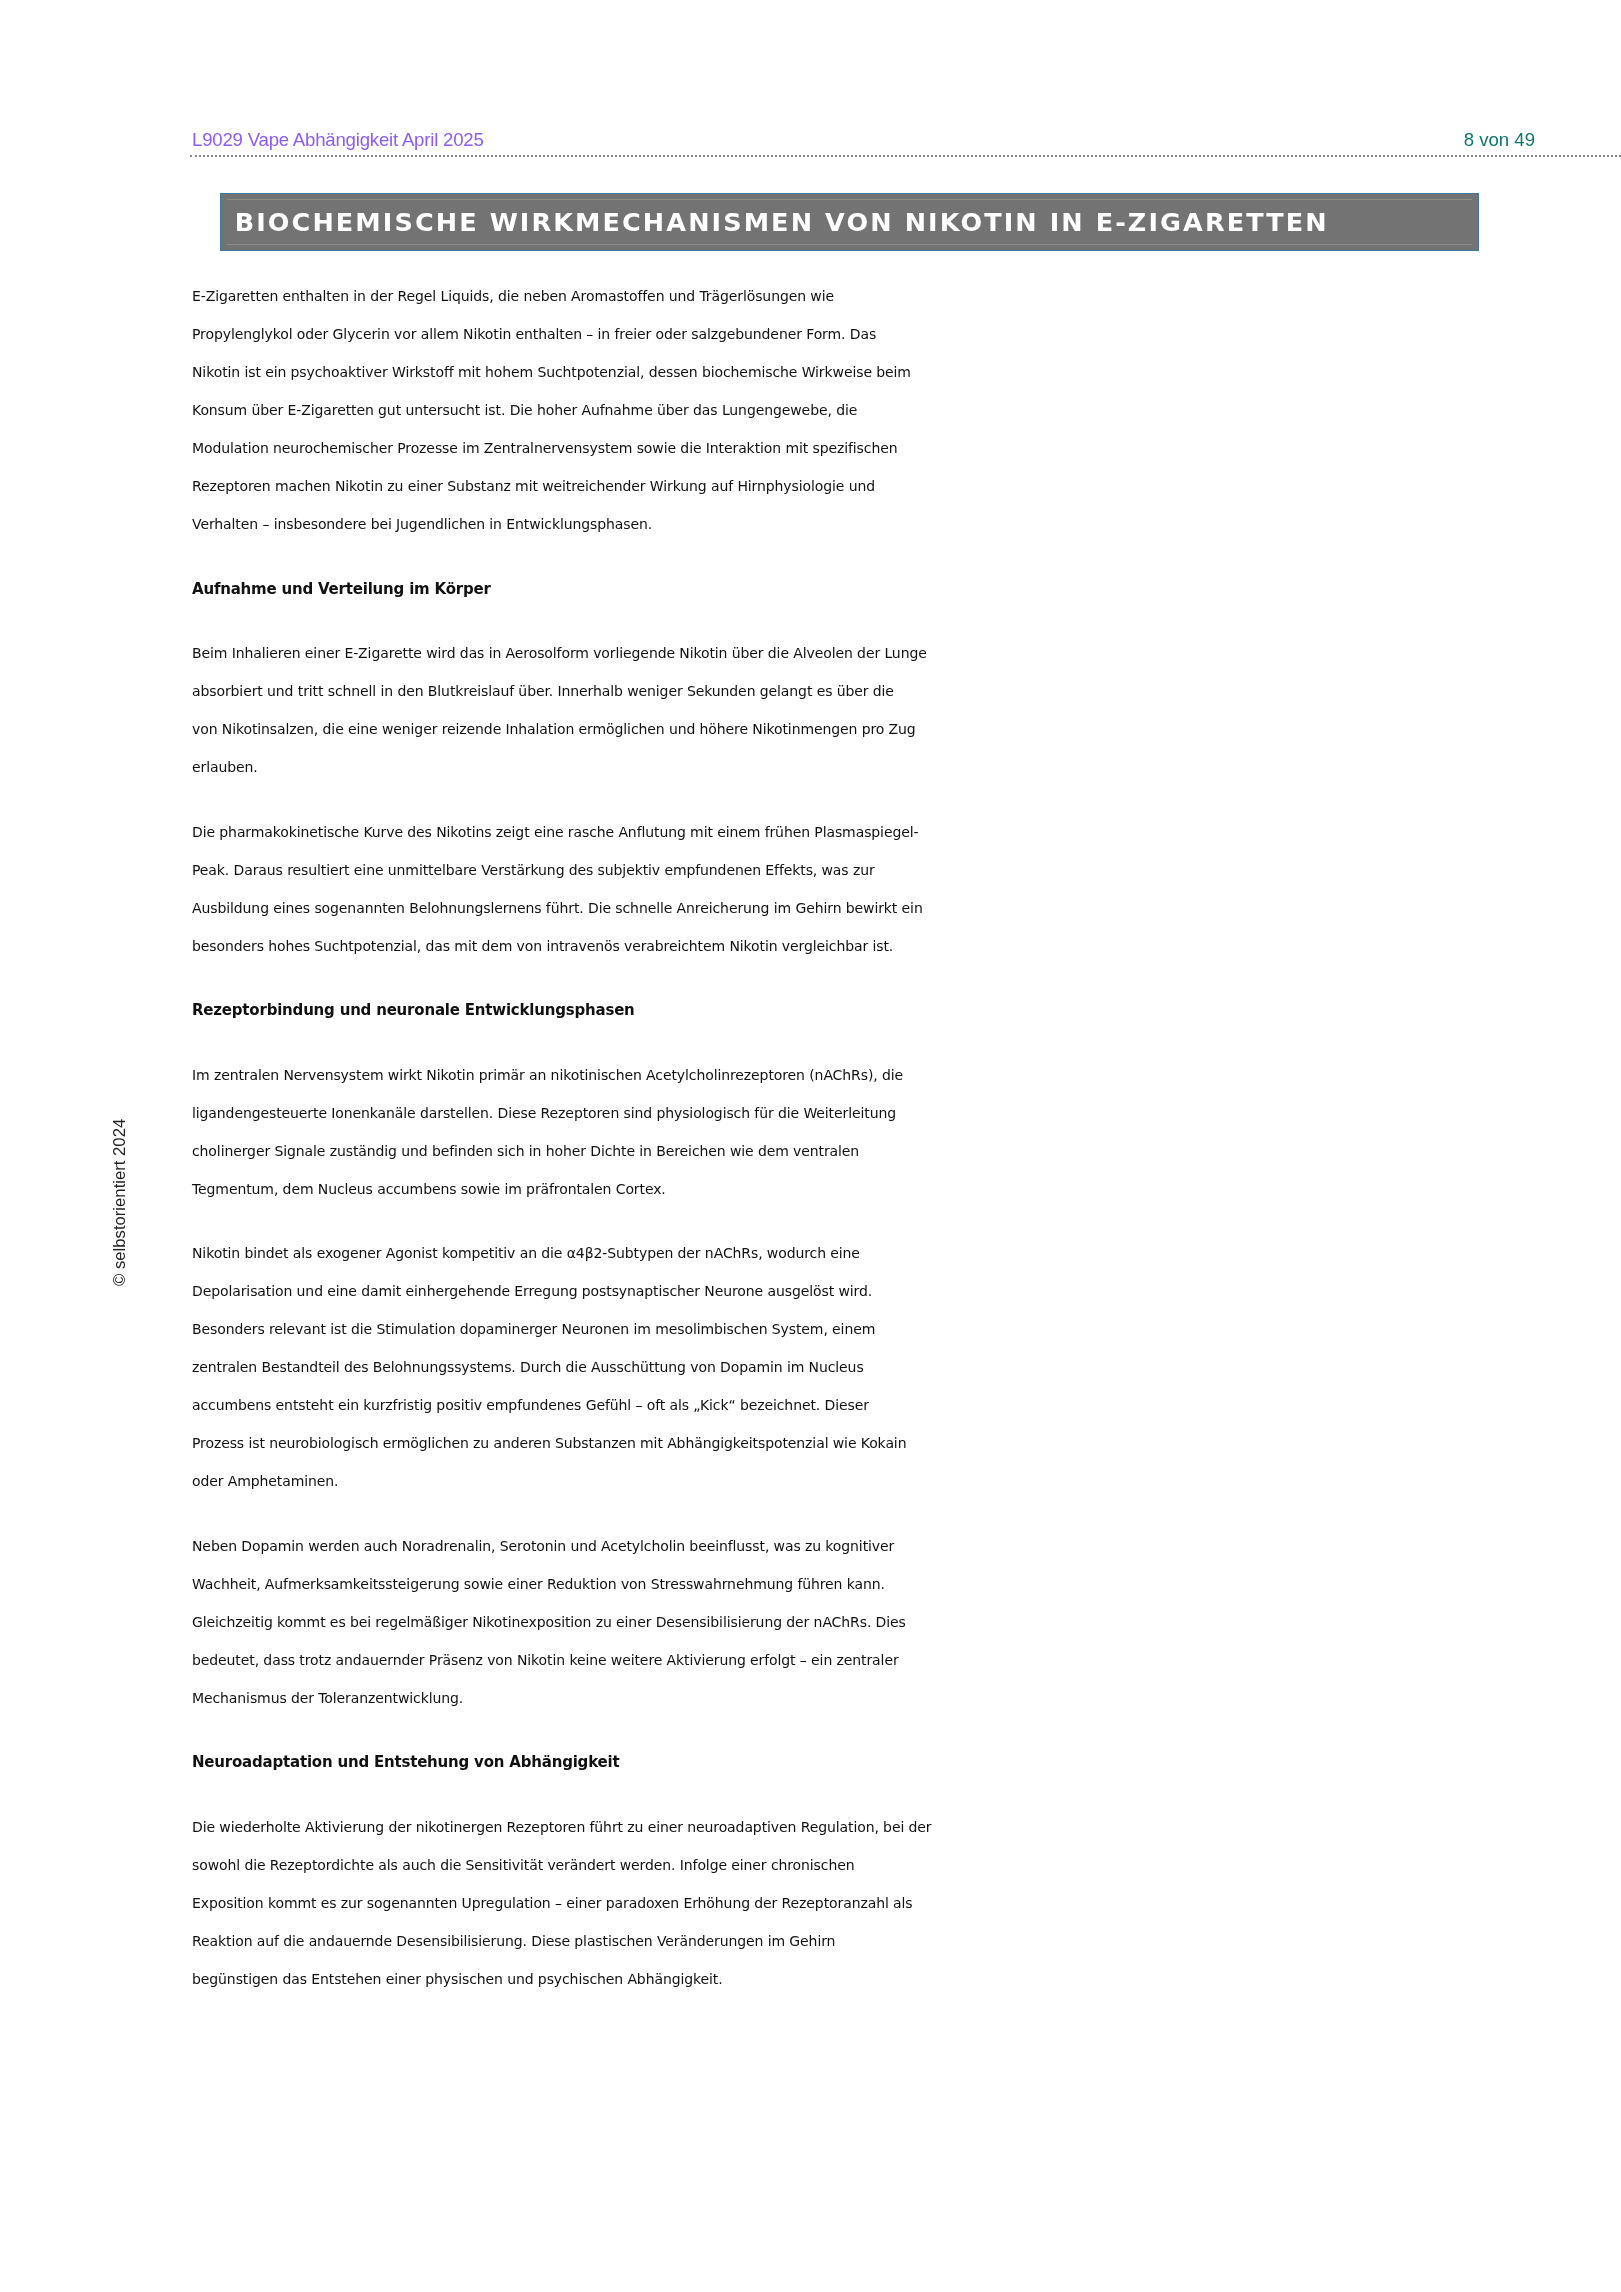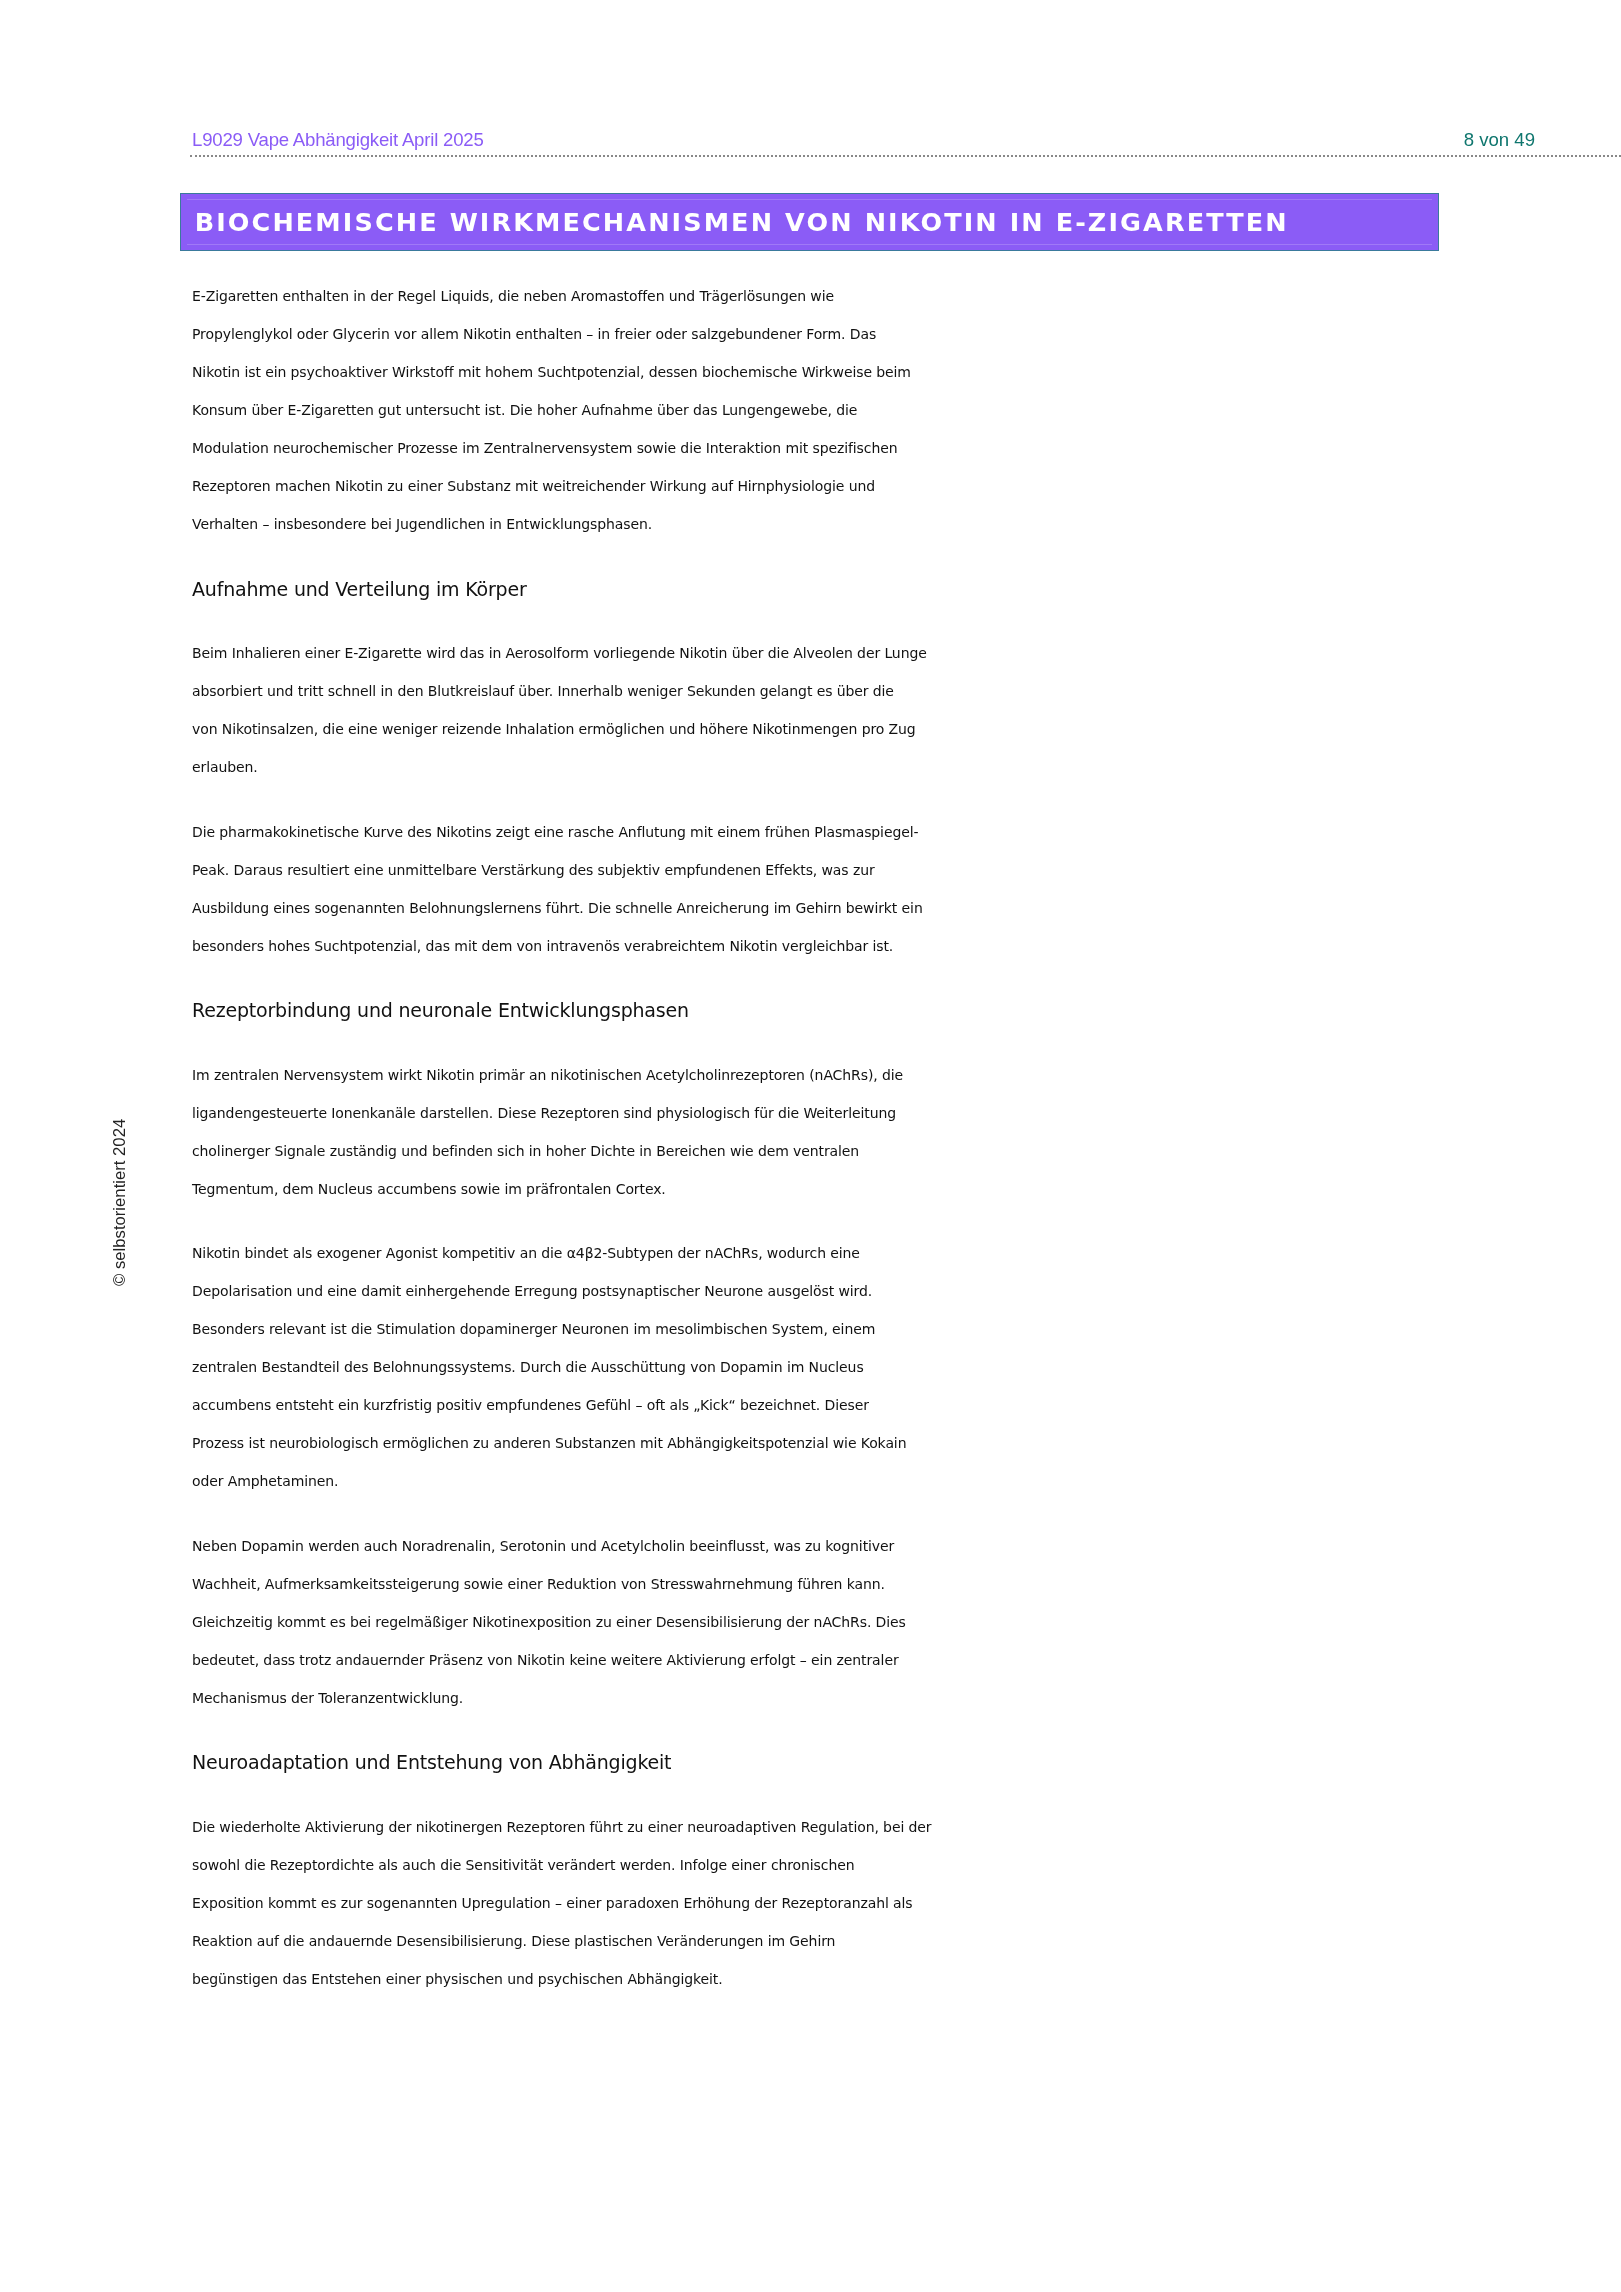--- a/index.html
+++ b/index.html
@@ -7,33 +7,33 @@
   .header { position: absolute; left: 190px; top: 127px; width: 1431px; height: 31px; }
   .header-left { position: absolute; left: 2px; top: 2px; font-family: "Liberation Sans", sans-serif; font-size: 18.6px; color: #8b5cf6; letter-spacing: -0.2px; }
   .header-right { position: absolute; right: 86px; top: 2px; font-family: "Liberation Sans", sans-serif; font-size: 18.6px; color: #0f766e; }
   .header-rule { position: absolute; left: 0; right: 0; top: 28px; border-top: 2px dotted #888; }
   .title-bar { position: absolute; left: 180px; top: 193px; width: 1259px; height: 58px; background: #1b5f82; box-sizing: border-box; border: 1px solid #3a7a9c; }
   .title-bar::before { content: ""; position: absolute; left: 5.9px; right: 5.9px; top: 4.9px; bottom: 4.9px; border-top: 1px solid rgba(255,255,255,0.18); border-bottom: 1px solid rgba(255,255,255,0.18); }
   .title-text { position: absolute; left: 13.7px; top: 12.7px; font-family: "DejaVu Sans", sans-serif; font-weight: bold; font-size: 25.5px; letter-spacing: 2.1px; color: #ffffff; white-space: nowrap; }
   .content { position: absolute; left: 192px; top: 277px; width: 1274px; }
   .para { margin: 0 0 26.5px 0; font-family: "DejaVu Sans", sans-serif; font-size: 14px; line-height: 38px; color: #111; letter-spacing: -0.1px; white-space: nowrap; }
   .para span.line { display: block; }
-  .subhead { margin: 0 0 26.5px 0; font-family: "DejaVu Sans", sans-serif; font-weight: normal; font-size: 19px; line-height: 38px; color: #111; letter-spacing: -0.2px; }
+  .subhead { margin: 0 0 26.5px 0; font-family: "DejaVu Sans", sans-serif; font-weight: bold; font-size: 15px; line-height: 38px; color: #111; letter-spacing: -0.2px; }
   .copyright { position: absolute; left: 110px; top: 1286px; transform-origin: left top; transform: rotate(-90deg); font-family: "Liberation Sans", sans-serif; font-size: 16.7px; color: #222; white-space: nowrap; }
 </style>
 </head>
 <body>
 
 <div class="header">
   <span class="header-left">L9029 Vape Abhängigkeit April 2025</span>
   <span class="header-right">8 von 49</span>
   <div class="header-rule"></div>
 </div>
 
-<div class="title-bar" style="background: #8b5cf6;">
+<div class="title-bar" style="background: #737373; margin-left: 40px;">
   <span class="title-text" style="color: rgb(255, 255, 255);">BIOCHEMISCHE WIRKMECHANISMEN VON NIKOTIN IN E-ZIGARETTEN</span>
 </div>
 
 <div class="copyright">© selbstorientiert 2024</div>
 
 <div class="content" id="content">
     <div class="para">
       <span class="line">E-Zigaretten enthalten in der Regel Liquids, die neben Aromastoffen und Trägerlösungen wie</span>
       <span class="line">Propylenglykol oder Glycerin vor allem Nikotin enthalten – in freier oder salzgebundener Form. Das</span>
       <span class="line">Nikotin ist ein psychoaktiver Wirkstoff mit hohem Suchtpotenzial, dessen biochemische Wirkweise beim</span>

